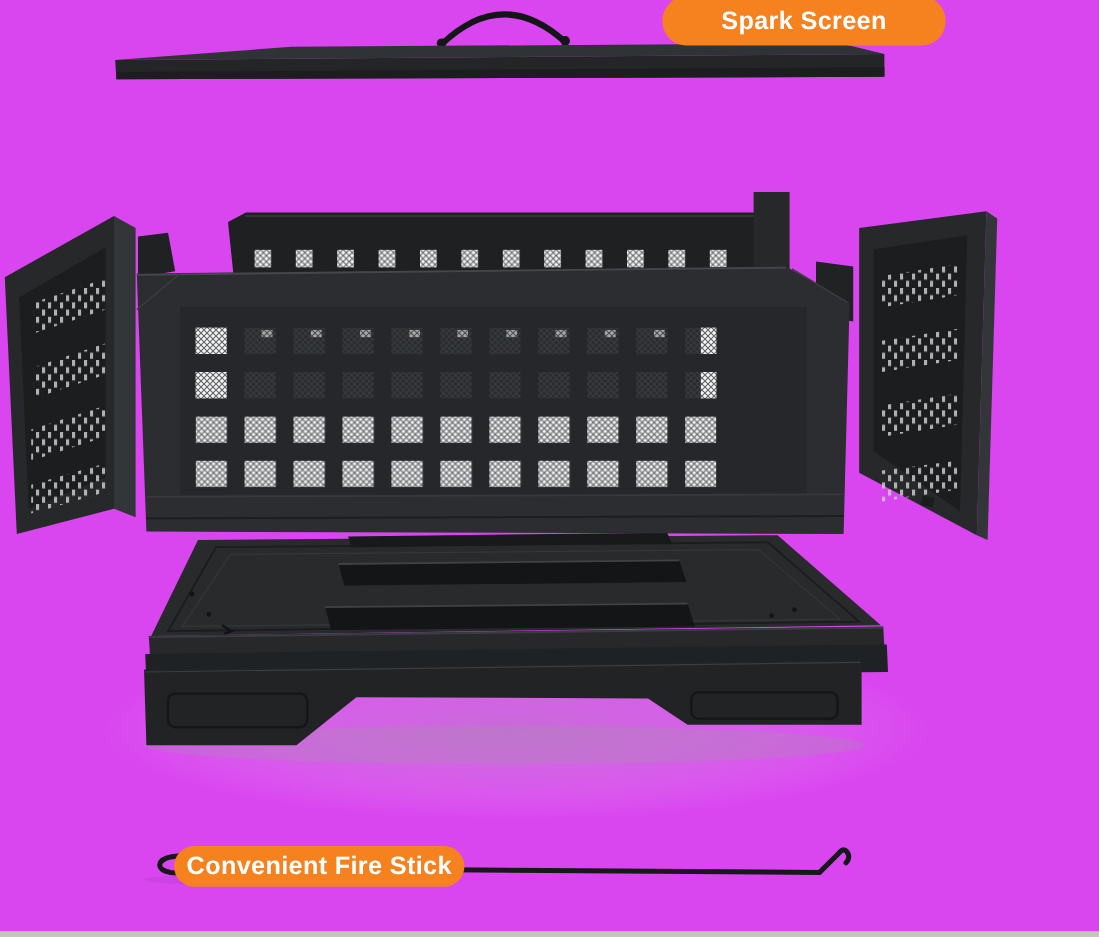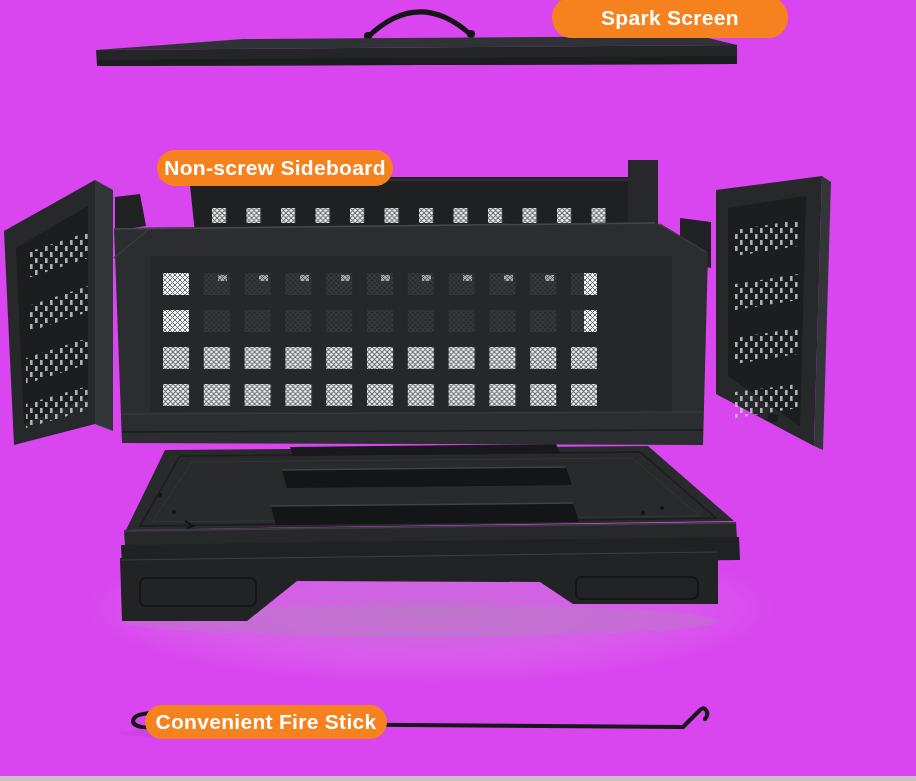--- a/index.html
+++ b/index.html
@@ -173,21 +173,18 @@
 
     <g fill="none" stroke="#17181a" stroke-width="4.2" stroke-linecap="round" stroke-linejoin="round">
       <path d="M272 721 C240 716 160 711 143 714 C131 716 129 725 142 727 C190 731 248 728 268 723"></path>
       <path d="M268 724 L683 727 L699 711 Q704 705 707 712 Q708 716 705 719"></path>
     </g>
   </svg>
 
   <div class="callout callout-spark">
     <span>Spark Screen</span>
   </div>
-  <div class="callout callout-sideboard">
-    <span>Non-screw Sideboard</span>
-  </div>
   <div class="callout callout-stick">
     <span>Convenient Fire Stick</span>
   </div>
 
   <div class="bottom-strip"></div>
 </div>
 
 </body></html>

